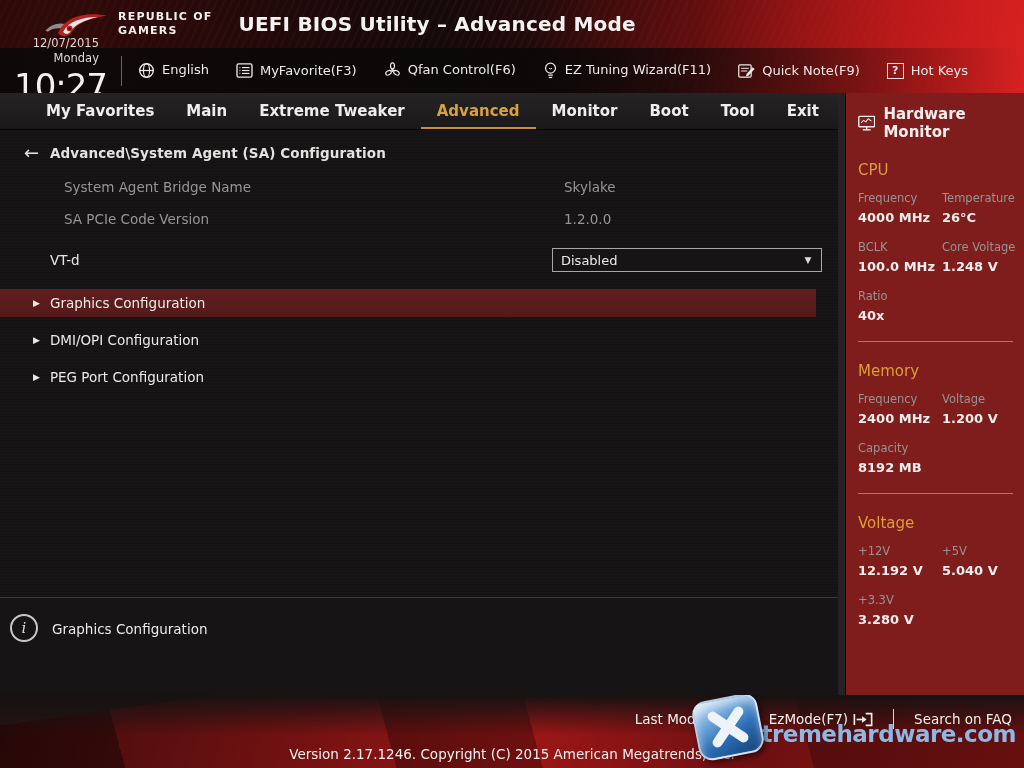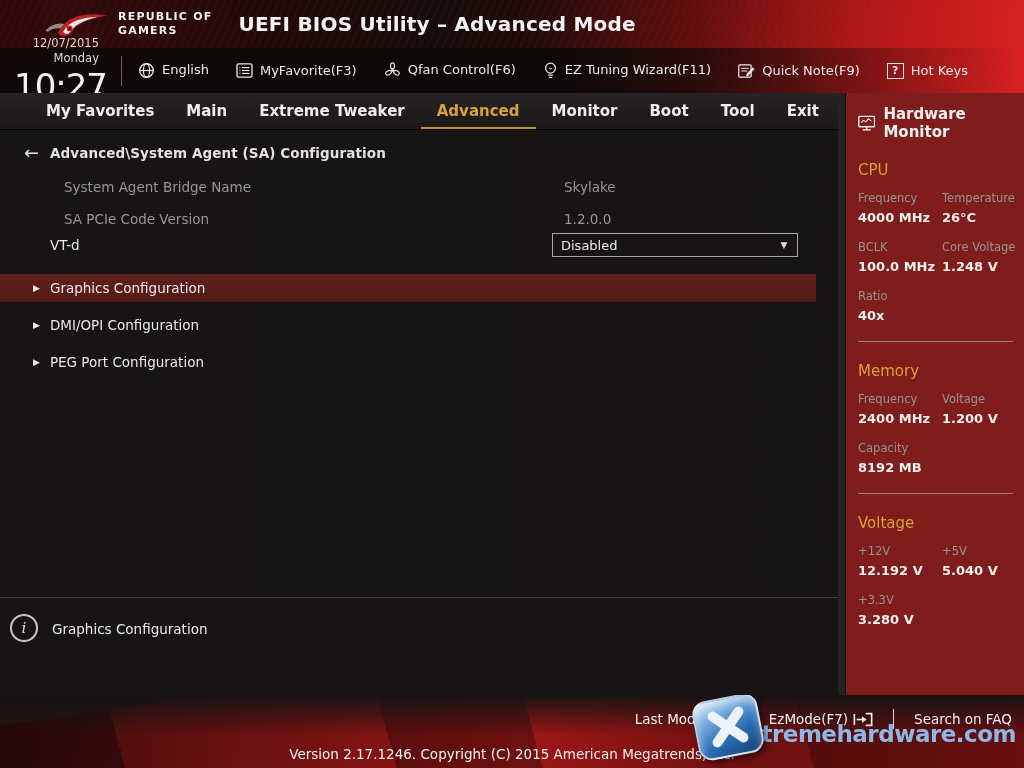--- a/index.html
+++ b/index.html
@@ -50,23 +50,23 @@
   .tab.active { color:#d9a13c; border-bottom:2px solid #c8922f; padding-bottom:7px; }
 
   
   .main-list { flex:1; position:relative;
     background:repeating-linear-gradient(180deg, rgba(255,255,255,.012) 0 1px, rgba(0,0,0,0) 1px 3px), #151313; }
   .breadcrumb-row { display:flex; align-items:center; padding:12px 0 0 24px; color:#e4e2e0; }
   .back-arrow { font-size:18px; width:26px; cursor:default; }
   .breadcrumb { font-size:13.5px; font-weight:bold; letter-spacing:.1px; }
   .param-row { display:flex; padding-left:64px; margin-top:16px; font-size:13.5px; color:#989694; }
   .param-label { width:500px; }
-  .setting-row { display:flex; align-items:center; padding-left:50px; margin-top:6px; }
+  .setting-row { display:flex; align-items:center; padding-left:50px; margin-top:21px; }
   .setting-label { width:502px; color:#e8e6e4; font-size:13.5px; }
-  .dropdown { width:246px; height:24px; border:1px solid #a9a7a5; background:#161414;
+  .dropdown { width:270px; height:24px; border:1px solid #a9a7a5; background:#161414;
     display:flex; align-items:center; cursor:default; }
   .dropdown-value { flex:1; color:#eceae8; font-size:13px; padding-left:8px; }
   .dropdown-arrow { width:26px; text-align:center; color:#dddbd9; font-size:9px; }
   .submenu-group { margin-top:17px; }
   .submenu-row { height:28px; display:flex; align-items:center; padding-left:33px; margin-bottom:9px;
     color:#eceae8; font-size:13.5px; cursor:default; width:816px; }
   .submenu-row.selected { background:linear-gradient(#5f1f1e,#541a19); color:#f3e9e7; }
   .submenu-arrow { font-size:9px; margin-right:10px; color:inherit; }
 
   

